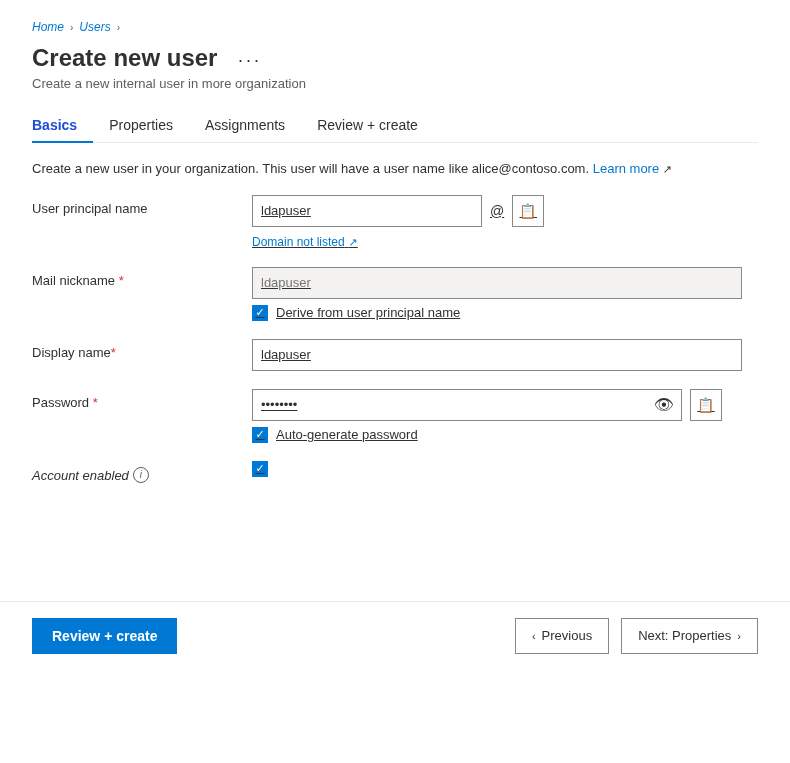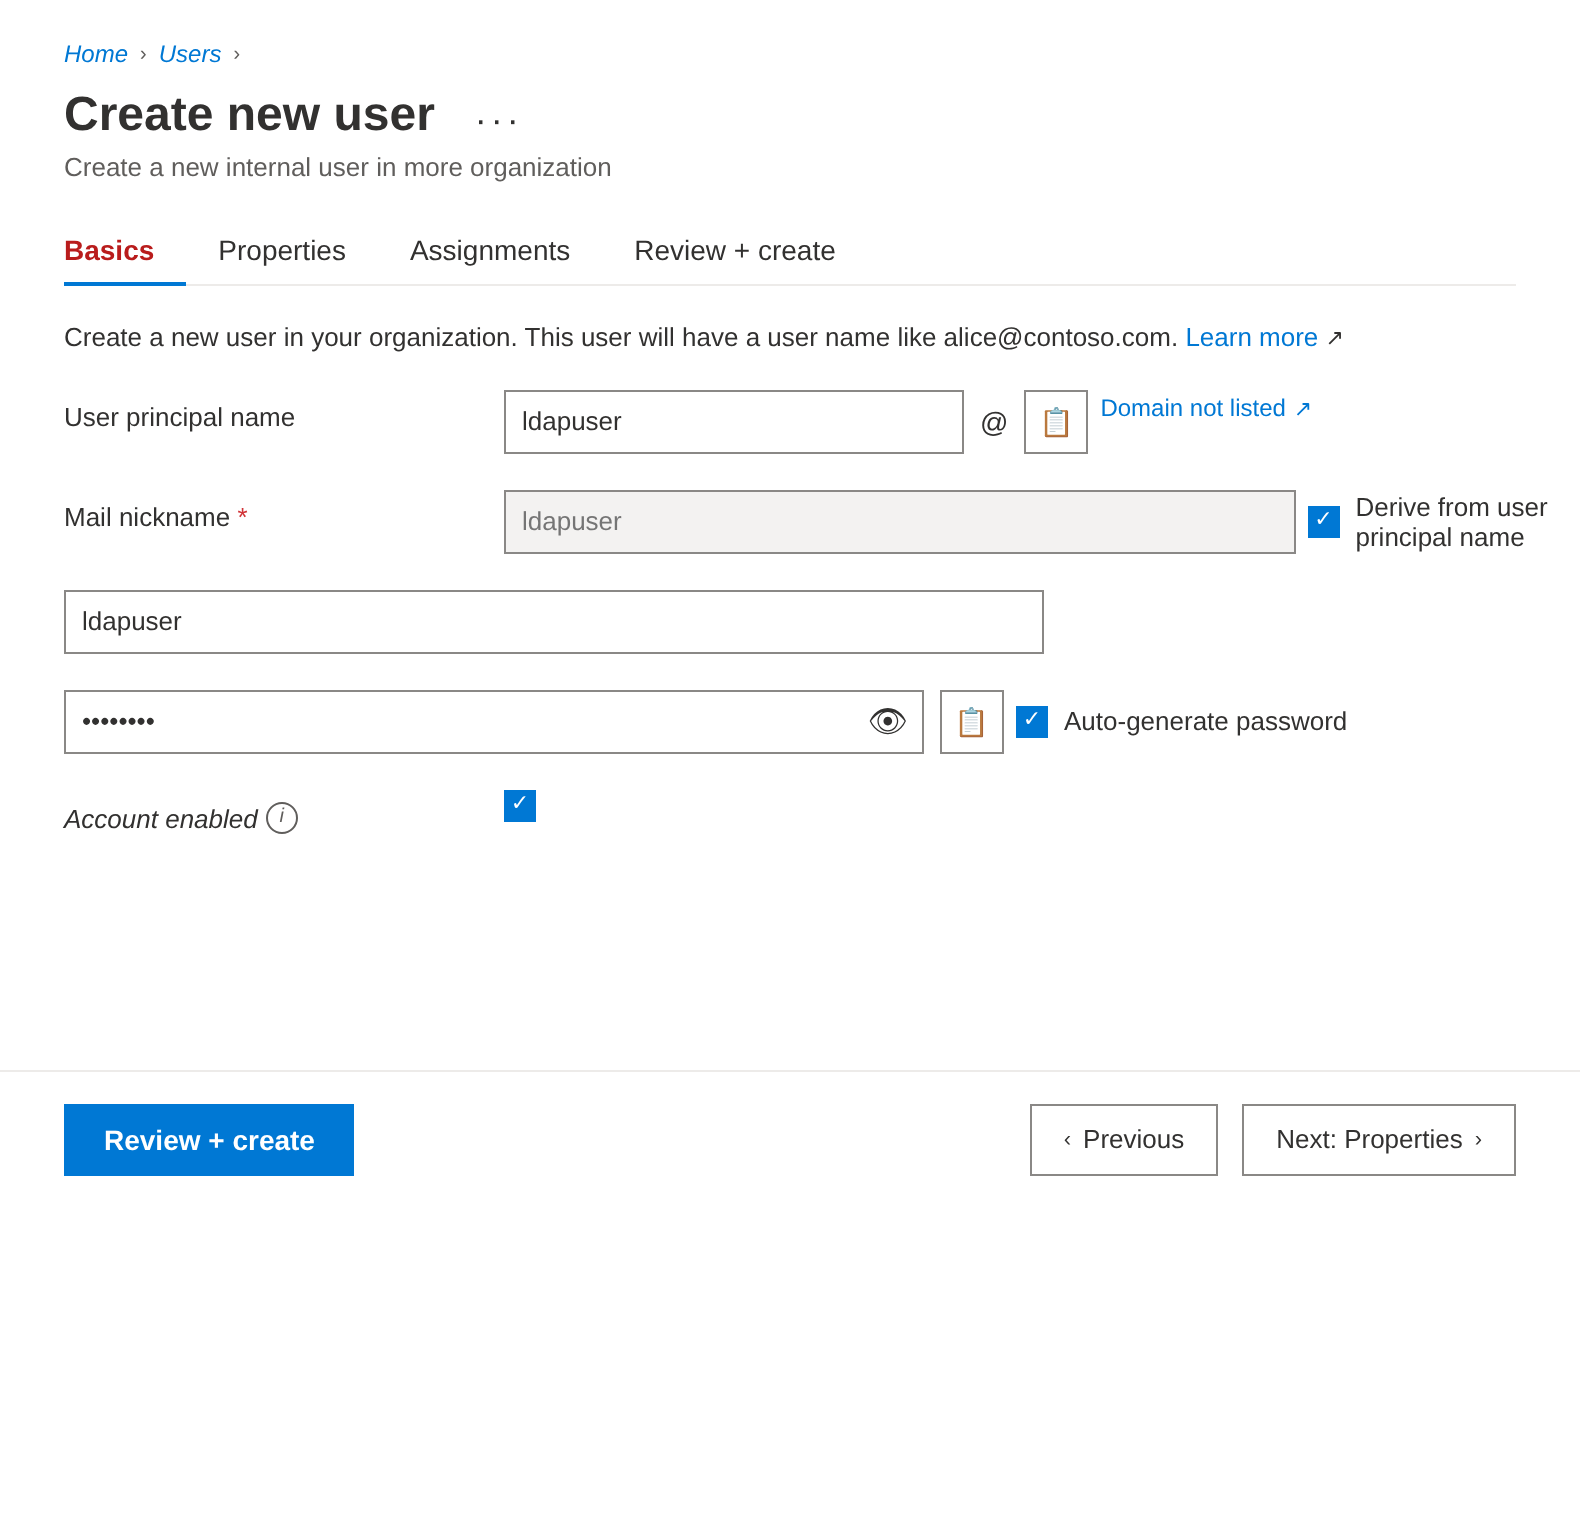--- a/index.html
+++ b/index.html
@@ -63,21 +63,21 @@
     }
     .tab {
       padding: 8px 16px;
       font-size: 14px;
       cursor: pointer;
       color: #323130;
       border-bottom: 2px solid transparent;
       margin-bottom: -1px;
     }
     .tab.active {
-      color: #b91c1c;
+      color: #1d4ed8;
       border-bottom: 2px solid #0078d4;
       font-weight: 600;
     }
     .tab:first-child {
       padding-left: 0;
     }
     .info-text {
       font-size: 13px;
       color: #323130;
       margin-bottom: 16px;
@@ -112,21 +112,23 @@
       font-size: 13px;
       color: #323130;
       padding-top: 6px;
     }
     .required {
       color: #d13438;
     }
     .form-control-wrapper {
       flex: 1;
       display: flex;
+      flex-direction: column;
       gap: 6px;
+      text-decoration: underline;
     }
     .input-row {
       display: flex;
       align-items: center;
       gap: 8px;
     }
     .text-input {
       border: 1px solid #8a8886;
       padding: 4px 8px;
       font-size: 13px;
@@ -346,26 +348,32 @@
         <div class="checkbox-row">
           <div class="checkbox">
             <span class="checkmark">✓</span>
           </div>
           <span class="checkbox-label">Derive from user principal name</span>
         </div>
       </div>
     </div>
 
     <div class="form-row">
+      <div class="form-label">
+        <span>Display name</span><span class="required">*</span>
+      </div>
       <div class="form-control-wrapper">
         <input type="text" class="text-input display-name-input" value="ldapuser" style="">
       </div>
     </div>
 
     <div class="form-row">
+      <div class="form-label">
+        <span>Password</span> <span class="required">*</span>
+      </div>
       <div class="form-control-wrapper">
         <div class="input-row">
           <div class="password-input-wrapper">
             <input type="password" class="text-input" style="width: 100%;" value="••••••••">
             <span class="eye-icon">👁︎</span>
           </div>
           <button class="copy-btn">
             <span>📋</span>
           </button>
         </div>

